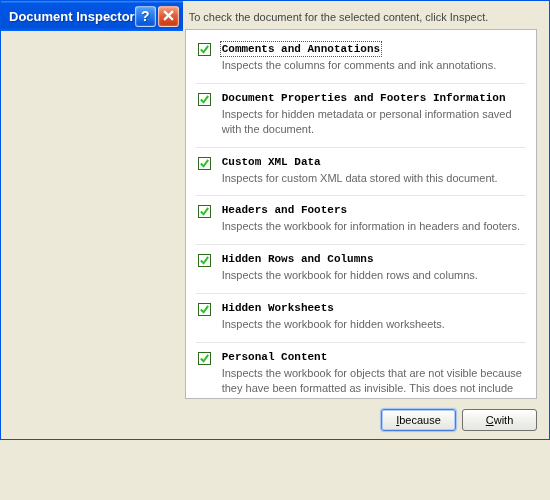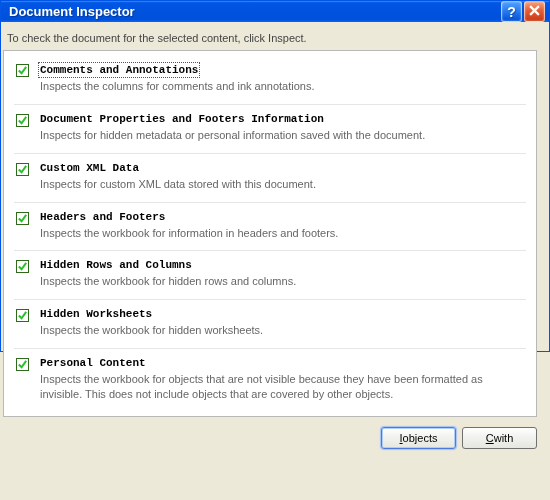--- a/index.html
+++ b/index.html
@@ -6,24 +6,24 @@
     body {
       font-family: Tahoma, Arial, sans-serif;
       font-size: 11px;
       background: #ece9d8;
       width: 550px;
       height: 500px;
       overflow: hidden;
     }
     .window {
       width: 550px;
-      height: 352px;
+      height: 440px;
       border: 1px solid #0055e5;
       display: flex;
-      flex-direction: column;
+      flex-direction: row;
       background: #ece9d8;
     }
     .titlebar {
       height: 30px;
       background: linear-gradient(to bottom, #3b90f7 0%, #0156e4 8%, #0053e0 40%, #0050d9 88%, #0665ff 100%);
       display: flex;
       align-items: center;
       padding: 0 4px 0 8px;
       color: #fff;
       font-weight: bold;
@@ -246,21 +246,21 @@
           </div>
           <div class="text-col">
             <div class="item-title">Personal Content</div>
             <div class="item-desc">Inspects the workbook for objects that are not visible because they have been formatted as invisible. This does not include objects that are covered by other objects.</div>
           </div>
         </div>
       </div>
 
     <div class="button-row">
       <button class="btn default">
-        <span class="btn-label"><span class="ul">I</span><span>objects</span></span>
+        <span class="btn-label"><span class="ul">I</span><span>because</span></span>
       </button>
       <button class="btn">
         <span class="btn-label"><span class="ul">C</span><span>with</span></span>
       </button>
     </div>
   </div>
 
 </div>
 
 </body></html>

